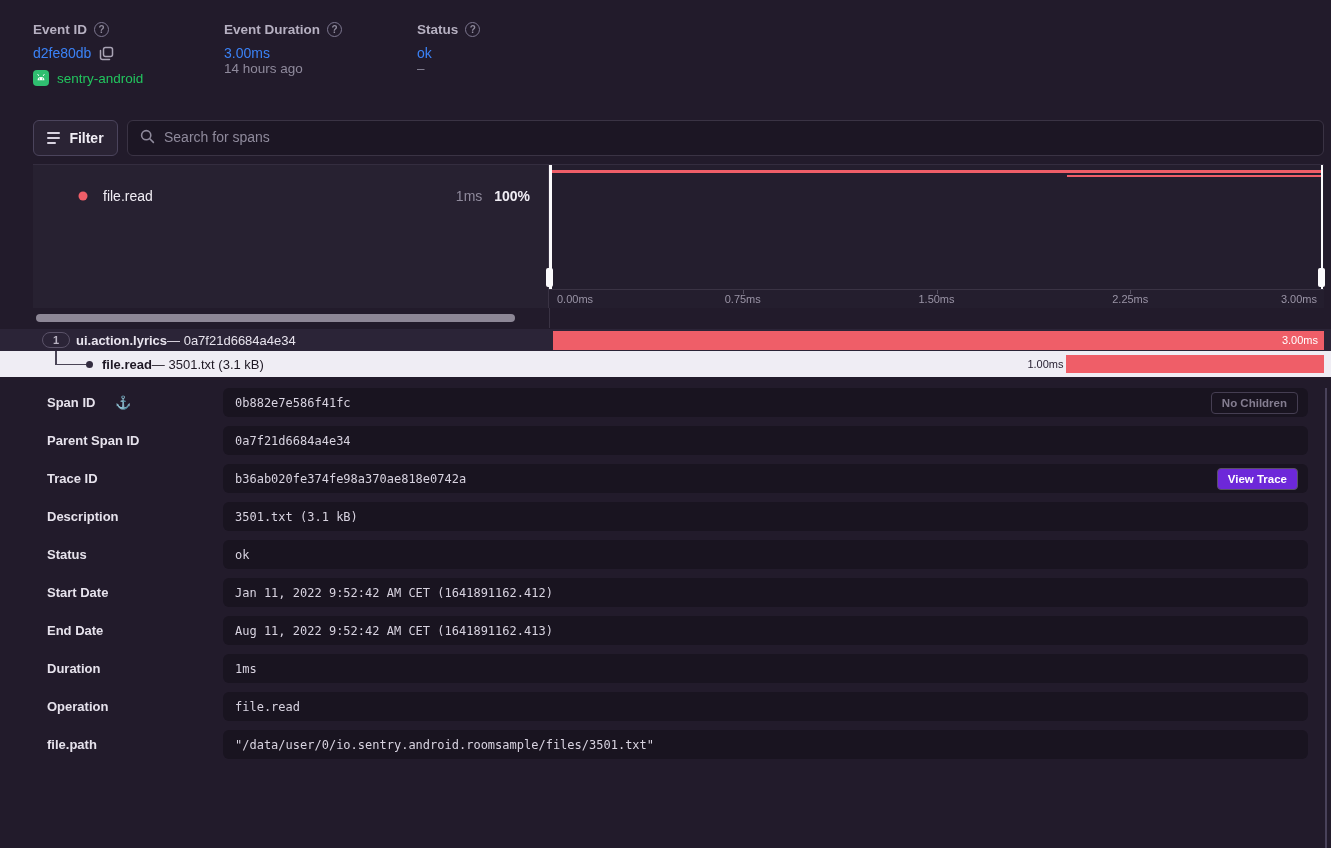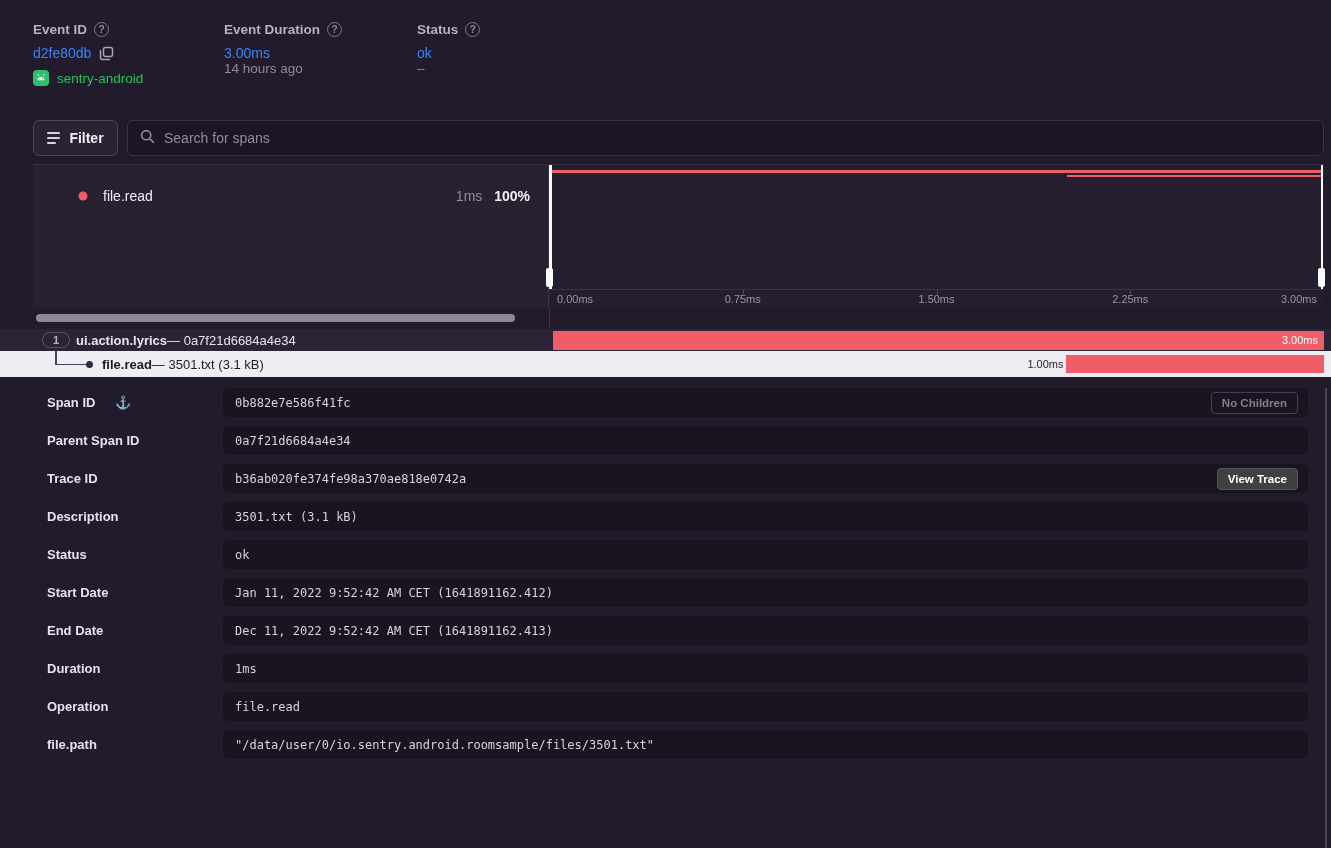--- a/index.html
+++ b/index.html
@@ -16,21 +16,21 @@
   .copy-ic svg { display:block; }
   .proj { display:flex; align-items:center; gap:8px; margin-top:9px; }
   .proj-badge { width:16px; height:16px; border-radius:4px; background:#2fbe70; display:flex; align-items:center; justify-content:center; }
   .proj-link { font-size:13.5px; color:#22c55e; text-decoration:none; }
 
   
   .filter-btn { position:absolute; left:33px; top:120px; width:85px; height:36px; background:#2a2334; border:1px solid #4b445c; border-radius:6px; display:flex; align-items:center; justify-content:center; gap:9px; color:#f0edf4; font-size:14px; font-weight:bold; cursor:pointer; }
   .filter-ic { display:inline-flex; flex-direction:column; gap:3px; align-items:flex-start; }
   .filter-ic i { display:block; height:2px; background:#d8d3e0; border-radius:1px; }
   .filter-ic i:nth-child(1){width:13px;} .filter-ic i:nth-child(2){width:13px;} .filter-ic i:nth-child(3){width:9px;}
-  .search-box { position:absolute; left:127px; top:120px; width:1197px; height:36px; background:#1c1624; border:1px solid #3a3344; border-radius:6px; display:flex; align-items:center; padding:16px 12px; gap:9px; }
+  .search-box { position:absolute; left:127px; top:120px; width:1197px; height:36px; background:#1c1624; border:1px solid #3a3344; border-radius:6px; display:flex; align-items:flex-start; padding:8px 12px; gap:9px; }
   .search-box input { flex:1; background:transparent; border:none; outline:none; color:#d8d3e0; font-size:14px; font-family:"Liberation Sans",sans-serif; }
   .search-box input::placeholder { color:#8f8a9c; }
 
   
   .trace { position:absolute; left:33px; top:164px; width:1291px; height:163px; border-top:1px solid #342d3f; border-bottom:1px solid #342d3f; }
   .span-list-head { position:absolute; left:0; top:0; width:516px; height:143px; background:#272131; border-right:1px solid #3a3344; }
   .legend-row { position:absolute; left:0; top:18px; width:100%; height:26px; display:flex; align-items:center; padding:0 18px 0 48px; cursor:pointer; }
   .legend-dot { position:absolute; left:50px; top:50%; transform:translate(-50%,-50%); width:9px; height:9px; border-radius:50%; background:#ef5e68; }
   .legend-op { margin-left:22px; font-size:14px; color:#f0edf4; }
   .legend-right { margin-left:auto; font-size:14px; }
@@ -67,21 +67,21 @@
 
   
   .details { position:absolute; left:0; top:388px; width:1331px; }
   .drow { display:flex; align-items:center; height:29px; margin:0 23px 9px 47px; }
   .dlabel { width:176px; font-size:13px; font-weight:bold; color:#e6e2ec; display:flex; align-items:center; gap:20px; }
   .anchor-ic { color:#8a8496; font-size:13px; font-weight:normal; cursor:pointer; }
   .dval { position:relative; flex:1; height:29px; background:#191420; border-radius:6px; display:flex; align-items:center; padding:0 12px; }
   .mono { font-family:"DejaVu Sans Mono", monospace; font-size:12px; color:#d8d3e0; white-space:nowrap; }
   .chip { position:absolute; right:10px; top:3.5px; height:22px; padding:0 10px; border-radius:4px; font-size:11.5px; font-weight:bold; font-family:"Liberation Sans",sans-serif; }
   .chip.disabled { border:1px solid #453e52; background:transparent; color:#847d90; }
-  .chip.primary { border:1px solid #5a5164; background:#404040; color:#ffffff; cursor:pointer; }
+  .chip.primary { border:1px solid #5a5164; background:#6d28d9; color:#ffffff; cursor:pointer; }
   .vscroll { position:absolute; left:1325px; top:388px; width:2px; height:460px; background:#49425a; cursor:pointer; }
 </style>
 </head>
 <body>
 
 <div class="screen">
 
   <div class="hdr-col c1">
     <div class="hdr-label">
       <span>Event ID</span>
@@ -265,21 +265,21 @@
       <div class="dval">
         <span class="mono">Jan 11, 2022 9:52:42 AM CET (1641891162.412)</span>
       </div>
     </div>
 
     <div class="drow">
       <div class="dlabel">
           <span>End Date</span>
         </div>
       <div class="dval">
-        <span class="mono">Dec 11, 2022 9:52:42 AM CET (1641891162.413)</span>
+        <span class="mono">Aug 11, 2022 9:52:42 AM CET (1641891162.413)</span>
       </div>
     </div>
 
     <div class="drow">
       <div class="dlabel">
           <span>Duration</span>
         </div>
       <div class="dval">
         <span class="mono">1ms</span>
       </div>

